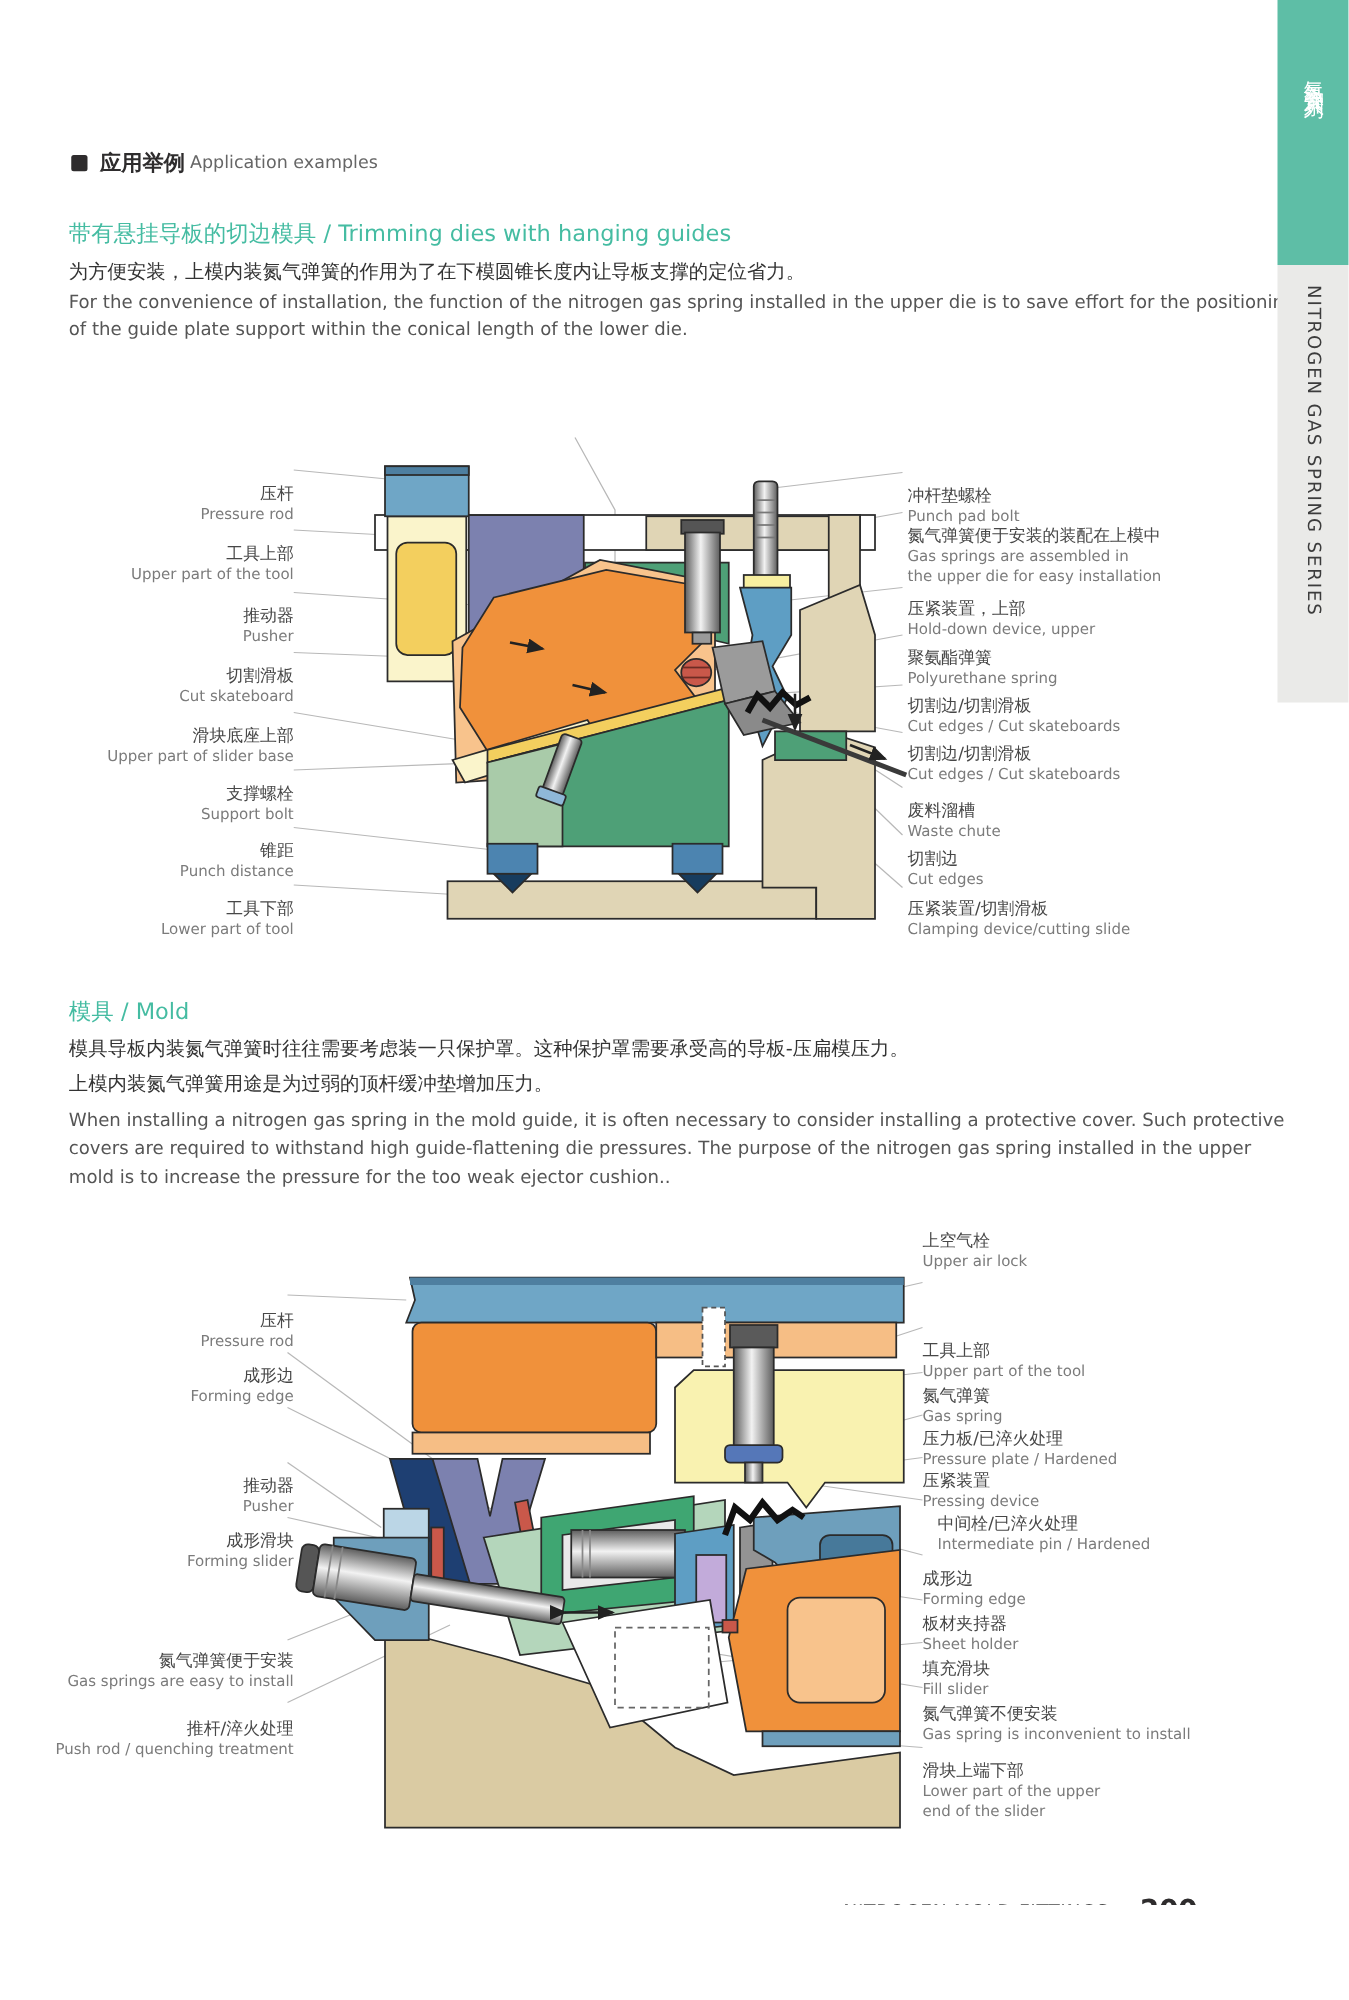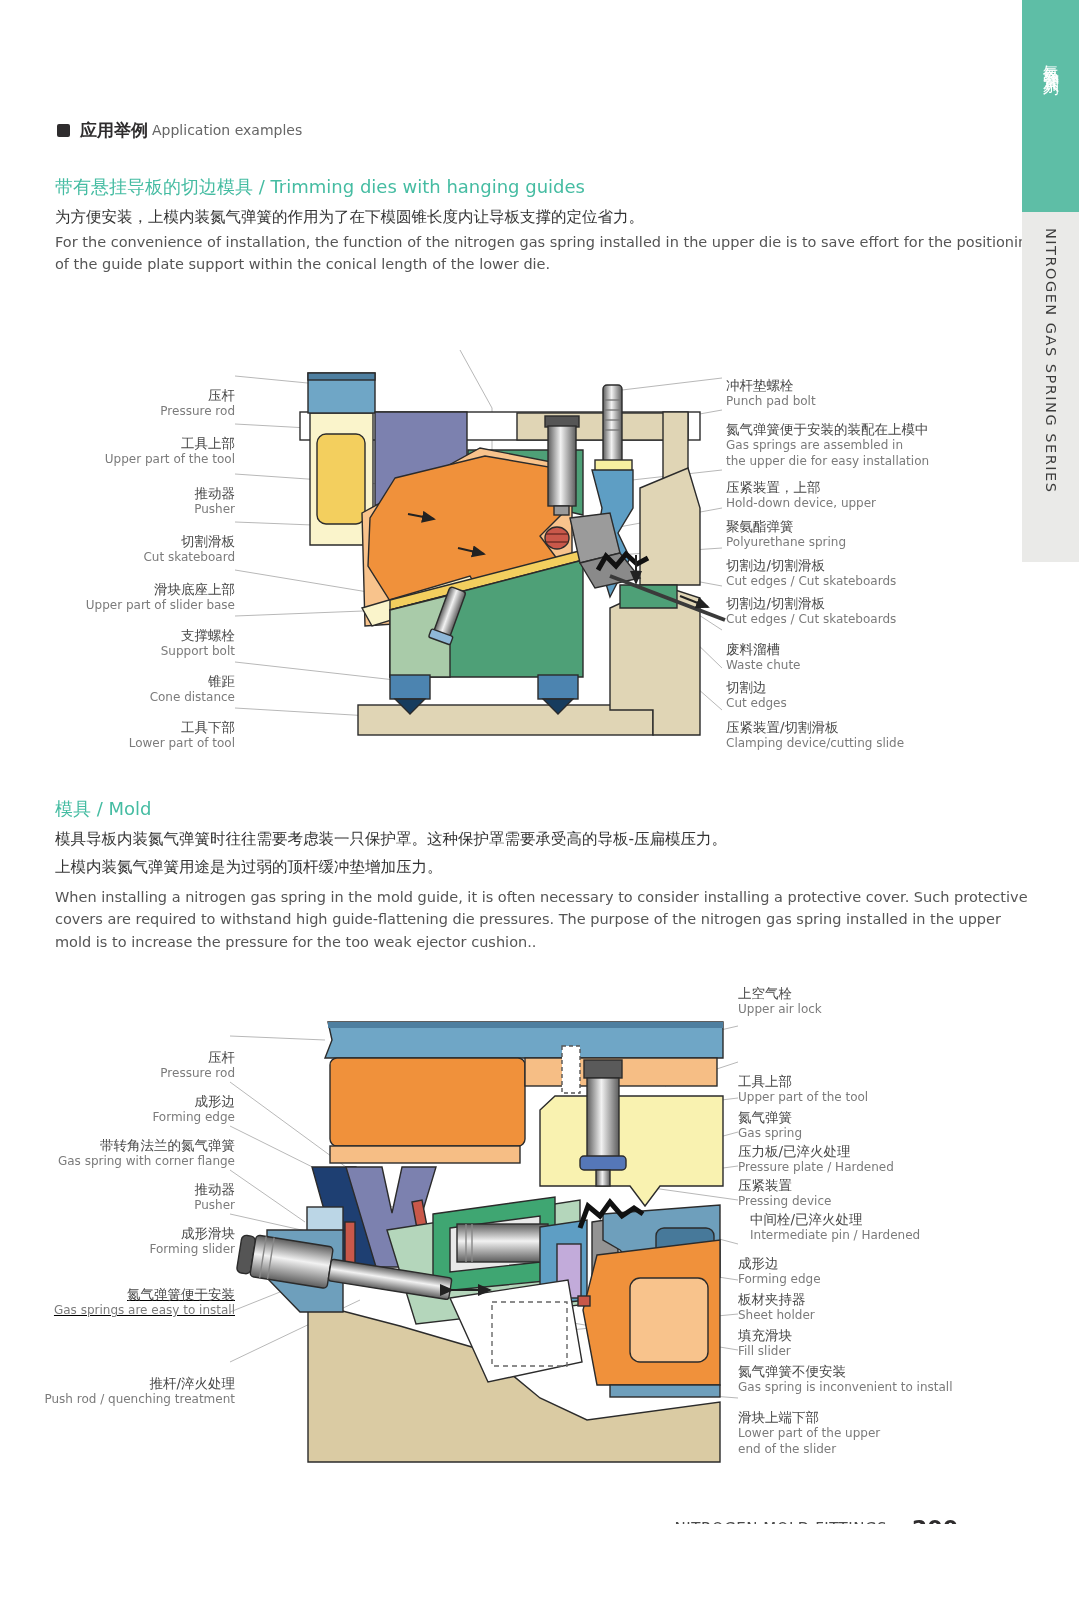--- a/index.html
+++ b/index.html
@@ -163,25 +163,25 @@
     <div class="lz">工具上部</div><div class="le">Upper part of the tool</div></div>
   <div class="lbl lbl-left" style="right:844px;top:464px;">
     <div class="lz">推动器</div><div class="le">Pusher</div></div>
   <div class="lbl lbl-left" style="right:844px;top:512px;">
     <div class="lz">切割滑板</div><div class="le">Cut skateboard</div></div>
   <div class="lbl lbl-left" style="right:844px;top:560px;">
     <div class="lz">滑块底座上部</div><div class="le">Upper part of slider base</div></div>
   <div class="lbl lbl-left" style="right:844px;top:606px;">
     <div class="lz">支撑螺栓</div><div class="le">Support bolt</div></div>
   <div class="lbl lbl-left" style="right:844px;top:652px;">
-    <div class="lz">锥距</div><div class="le">Cone distance</div></div>
+    <div class="lz">锥距</div><div class="le">Punch distance</div></div>
   <div class="lbl lbl-left" style="right:844px;top:698px;">
     <div class="lz">工具下部</div><div class="le">Lower part of tool</div></div>
 
-  <div class="lbl lbl-right" style="left:726px;top:356px;">
+  <div class="lbl lbl-right" style="left:726px;top:368px;">
     <div class="lz">冲杆垫螺栓</div><div class="le">Punch pad bolt</div></div>
   <div class="lbl lbl-right" style="left:726px;top:400px;">
     <div class="lz">氮气弹簧便于安装的装配在上模中</div><div class="le">Gas springs are assembled in
 the upper die for easy installation</div></div>
   <div class="lbl lbl-right" style="left:726px;top:458px;">
     <div class="lz">压紧装置，上部</div><div class="le">Hold-down device, upper</div></div>
   <div class="lbl lbl-right" style="left:726px;top:497px;">
     <div class="lz">聚氨酯弹簧</div><div class="le">Polyurethane spring</div></div>
   <div class="lbl lbl-right" style="left:726px;top:536px;">
     <div class="lz">切割边/切割滑板</div><div class="le">Cut edges / Cut skateboards</div></div>
@@ -305,27 +305,25 @@
       <marker id="ah2" markerWidth="8" markerHeight="8" refX="6" refY="3" orient="auto">
         <path d="M0,0 L7,3 L0,6 z" fill="#222"></path>
       </marker>
     </defs>
   </svg>
 
   <div class="lbl lbl-left" style="right:844px;top:1028px;">
     <div class="lz">压杆</div><div class="le">Pressure rod</div></div>
   <div class="lbl lbl-left" style="right:844px;top:1072px;">
     <div class="lz">成形边</div><div class="le">Forming edge</div></div>
-  <div class="lbl lbl-left" style="right:844px;top:1116px;">
-    <div class="lz">带转角法兰的氮气弹簧</div><div class="le">Gas spring with corner flange</div></div>
   <div class="lbl lbl-left" style="right:844px;top:1160px;">
     <div class="lz">推动器</div><div class="le">Pusher</div></div>
   <div class="lbl lbl-left" style="right:844px;top:1204px;">
     <div class="lz">成形滑块</div><div class="le">Forming slider</div></div>
-  <div class="lbl lbl-left" style="right:844px;top:1265px;text-decoration:underline;">
+  <div class="lbl lbl-left" style="right:844px;top:1300px;">
     <div class="lz">氮气弹簧便于安装</div><div class="le">Gas springs are easy to install</div></div>
   <div class="lbl lbl-left" style="right:844px;top:1354px;">
     <div class="lz">推杆/淬火处理</div><div class="le">Push rod / quenching treatment</div></div>
 
   <div class="lbl lbl-right" style="left:738px;top:964px;">
     <div class="lz">上空气栓</div><div class="le">Upper air lock</div></div>
   <div class="lbl lbl-right" style="left:738px;top:1052px;">
     <div class="lz">工具上部</div><div class="le">Upper part of the tool</div></div>
   <div class="lbl lbl-right" style="left:738px;top:1088px;">
     <div class="lz">氮气弹簧</div><div class="le">Gas spring</div></div>

